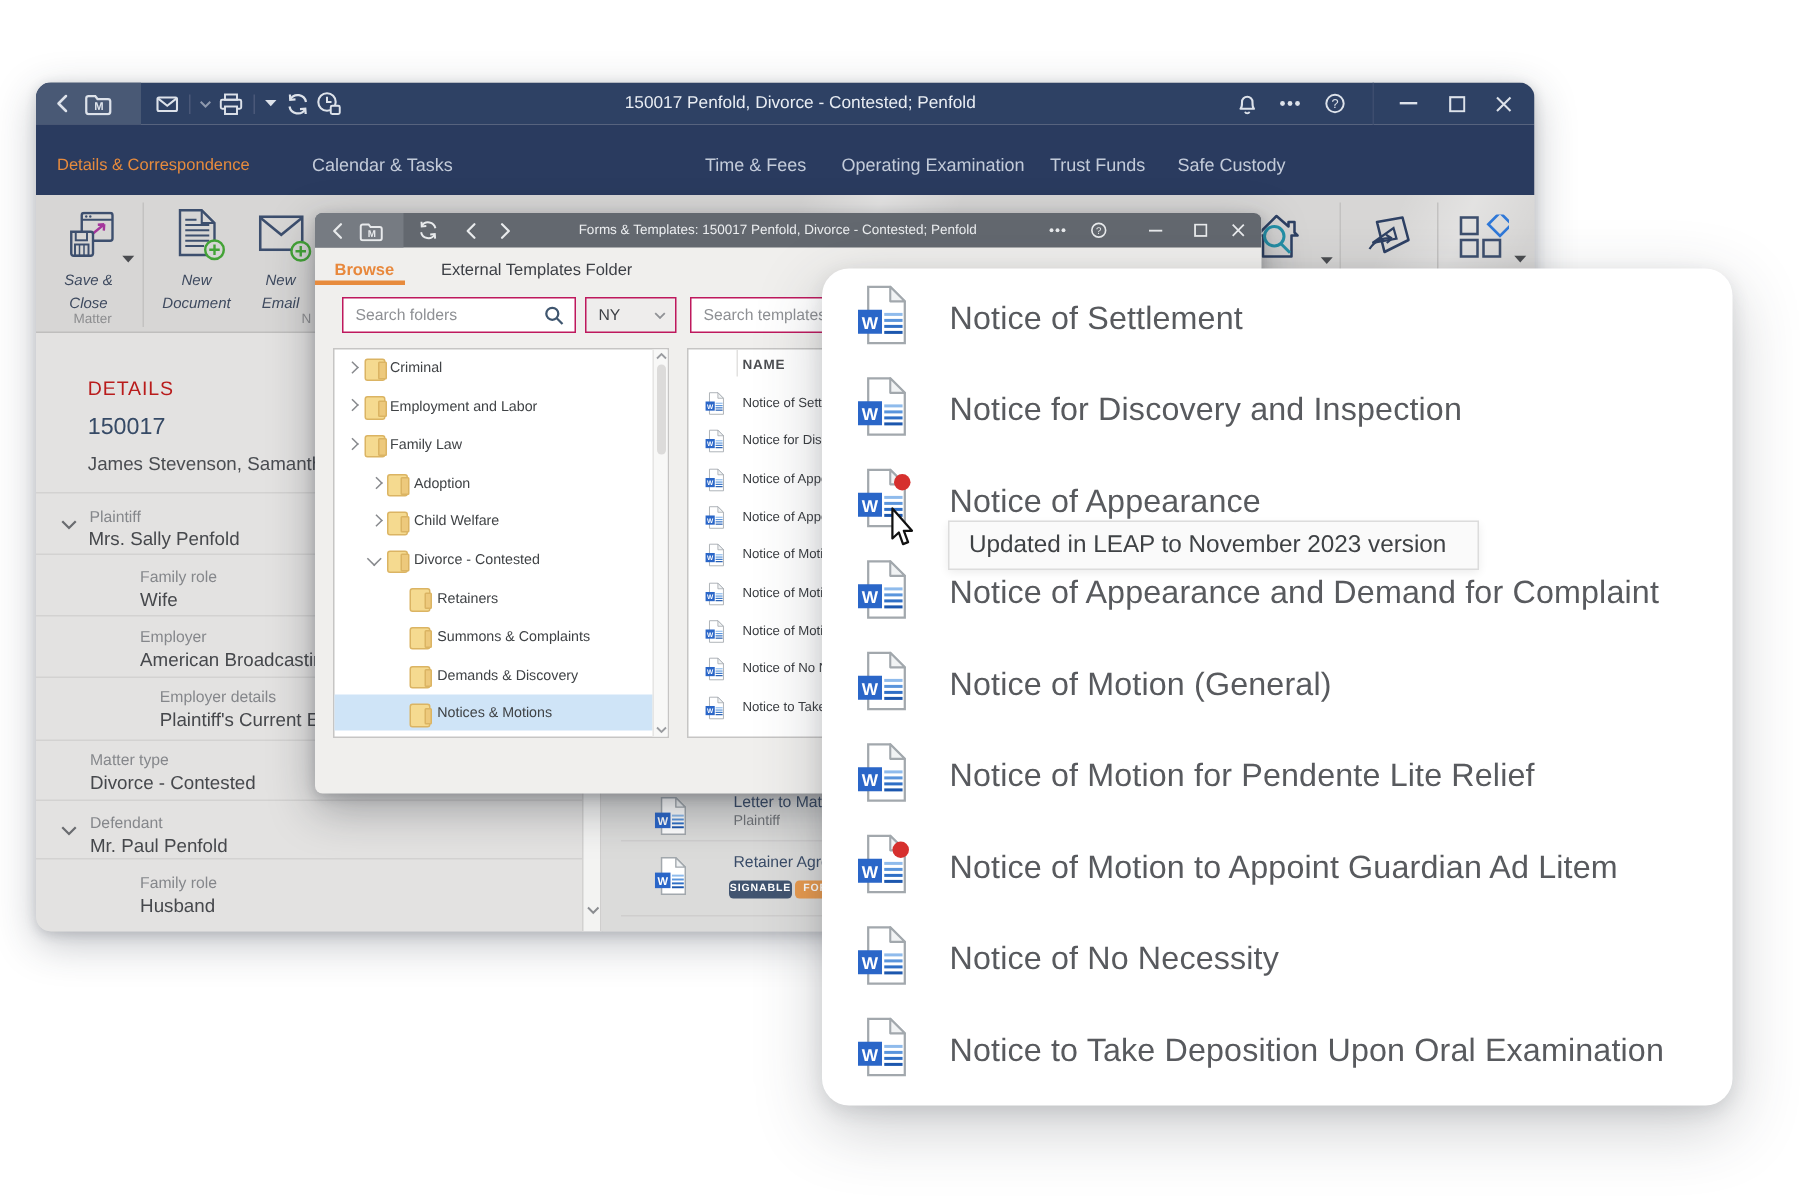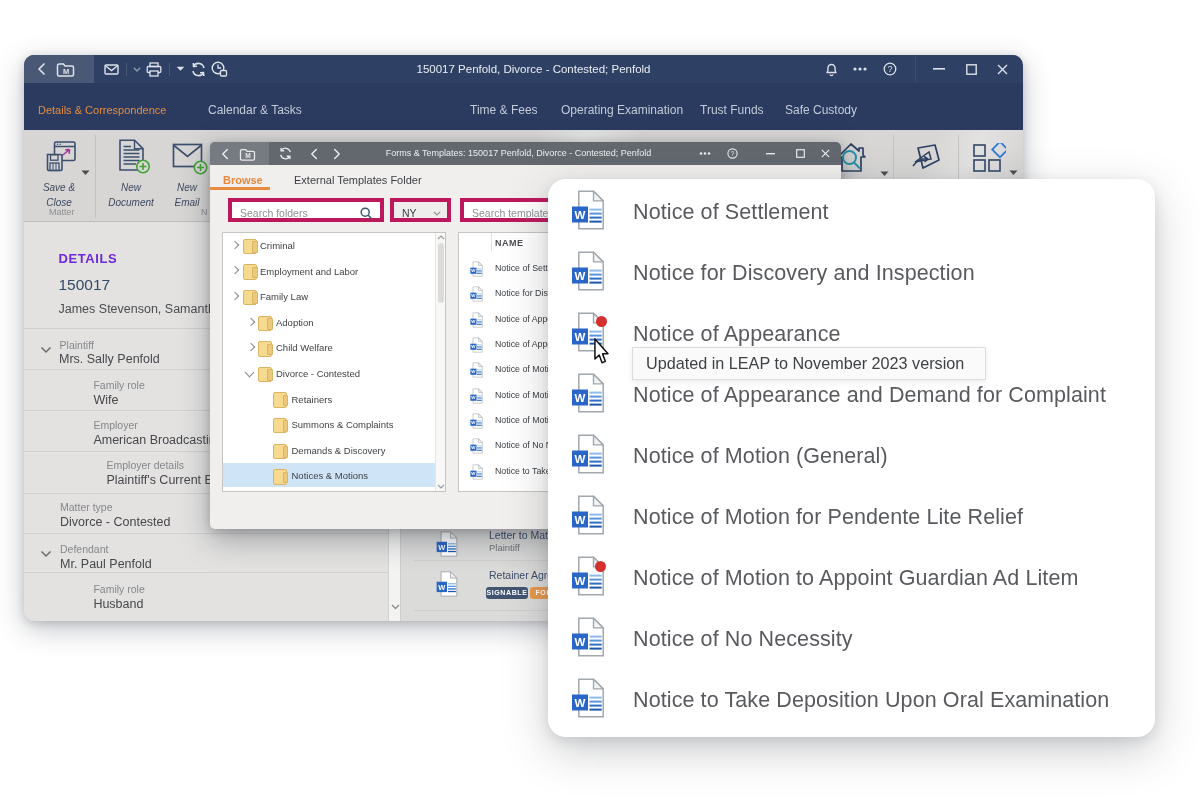--- a/index.html
+++ b/index.html
@@ -31,21 +31,21 @@
   .doc-t { position:absolute; font-size:10.5px; color:#3a4c68; white-space:nowrap; }
   .doc-s { position:absolute; font-size:9.5px; color:#717478; white-space:nowrap; }
   .badge { position:absolute; height:11.5px; border-radius:3px; color:#fff; font-size:7px; font-weight:bold; letter-spacing:.6px; line-height:11.5px; text-align:center; }
 
   #dlg { position:absolute; left:210px; top:142px; width:631px; height:387px; border-radius:5px; overflow:hidden; background:#f0efed; box-shadow:0 10px 30px rgba(30,34,44,.35), 0 2px 8px rgba(30,34,44,.2); }
   #dtitle { position:absolute; left:0; top:0; width:631px; height:23px; background:#63686f; }
   #dtitle .lblock { position:absolute; left:0; top:0; width:59px; height:23px; background:#767b82; }
   #dtitletext { position:absolute; left:-7px; top:0; width:631px; height:23px; line-height:23px; text-align:center; color:#eceef0; font-size:9px; }
   .dtab { position:absolute; top:31.5px; font-size:11px; color:#3c3f45; white-space:nowrap; }
   #dtabline { position:absolute; left:0; top:45px; width:60px; height:2.5px; background:#e78b3d; }
-  .inp { position:absolute; top:56px; height:24px; background:#fff; border:4px solid #be185d; }
+  .inp { position:absolute; top:56px; height:24px; background:#fff; border:1px solid #be185d; }
   .inp .ph { position:absolute; left:8px; top:0; line-height:22px; font-size:10.5px; color:#8e9094; }
   #treepanel { position:absolute; left:12px; top:90px; width:224px; height:260px; background:#fff; border:1px solid #c6c5c4; }
   #listpanel { position:absolute; left:248px; top:90px; width:371px; height:260px; background:#fff; border:1px solid #c6c5c4; }
   .trow { position:absolute; left:0; width:210px; height:25.6px; }
   .trow .txt { position:absolute; top:0; height:25.6px; line-height:25.6px; font-size:9.5px; color:#3f4245; white-space:nowrap; }
   .lrow-t { position:absolute; font-size:8.8px; color:#3a3d41; white-space:nowrap; }
   #vsb { position:absolute; right:0; top:0; width:10px; height:258px; background:#f8f8f7; border-left:1px solid #e6e5e4; }
   .tchev { position:absolute; top:8.3px; width:9px; height:9px; }
   .tchev.r::before { content:""; position:absolute; left:2px; top:0.5px; width:5px; height:5px; border-right:1.4px solid #87898d; border-bottom:1.4px solid #87898d; transform:rotate(-45deg); }
   .tchev.d::before { content:""; position:absolute; left:1px; top:0px; width:6px; height:6px; border-right:1.4px solid #87898d; border-bottom:1.4px solid #87898d; transform:rotate(45deg); }
@@ -270,21 +270,21 @@
       </svg>
     </div>
     <div class="abs" style="left:985px;top:40px;">
       <svg width="9" height="6" viewBox="0 0 9 6">
           <path d="M0.5 0.5 L4.5 5 L8.5 0.5 Z" fill="#4a4c50"></path>
         </svg>
     </div>
   </div>
   <div id="content">
     <div id="lpanel">
-      <div class="abs" style="left:34.5px;top:29px;font-size:13px;font-weight:bold;letter-spacing:.6px;color:#6d28d9;text-align:center;">DETAILS</div>
+      <div class="abs" style="left:34.5px;top:29px;font-size:13px;font-weight:normal;letter-spacing:.6px;color:#b91c1c;text-align:center;">DETAILS</div>
       <div class="abs" style="left:34.5px;top:54px;font-size:15.5px;color:#364a66;">150017</div>
       <div class="abs" style="left:34.5px;top:80px;font-size:12.5px;color:#4a4d52;white-space:nowrap;">James Stevenson, Samantha Jones</div>
       <div class="lp-div" style="top:105.7px;"></div>
       <div class="lp-lab" style="left:35.6px;top:117px;">Plaintiff</div>
       <div class="chev" style="left:16px;top:124px;">
           <svg width="12" height="8" viewBox="0 0 12 8">
             <path d="M1.5 1.5 L6 6 L10.5 1.5" fill="none" stroke="#6a6c70" stroke-width="1.5"></path>
           </svg>
         </div>
       <div class="lp-val" style="left:35px;top:130px;">Mrs. Sally Penfold</div>

